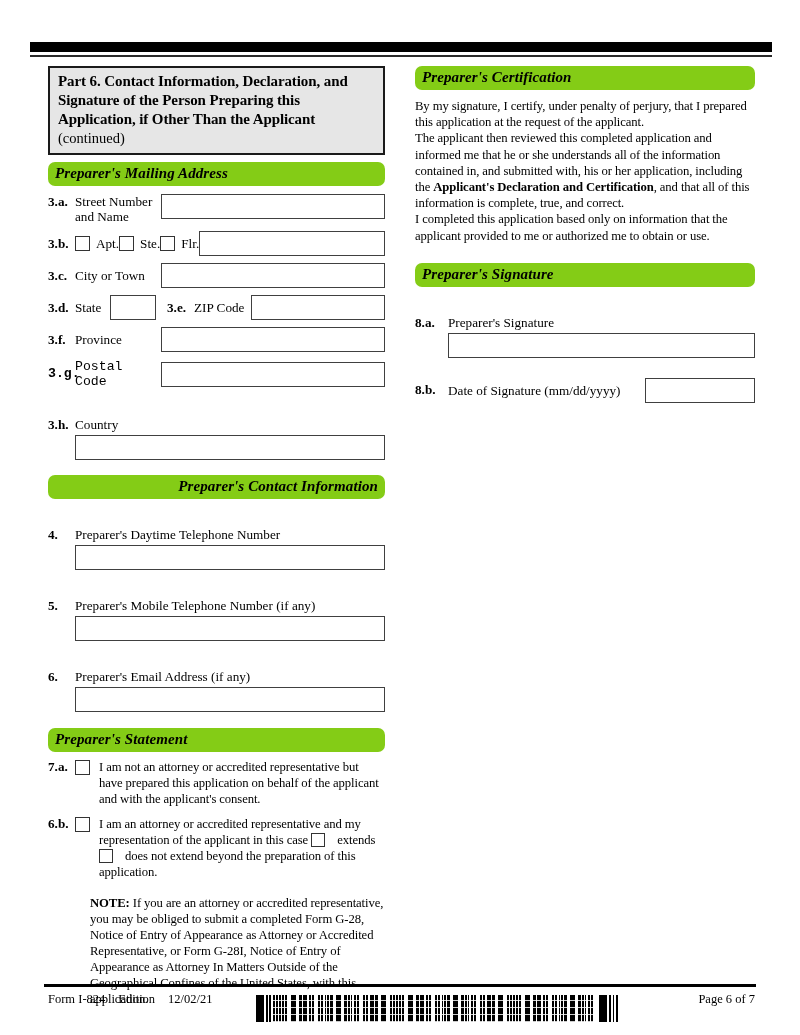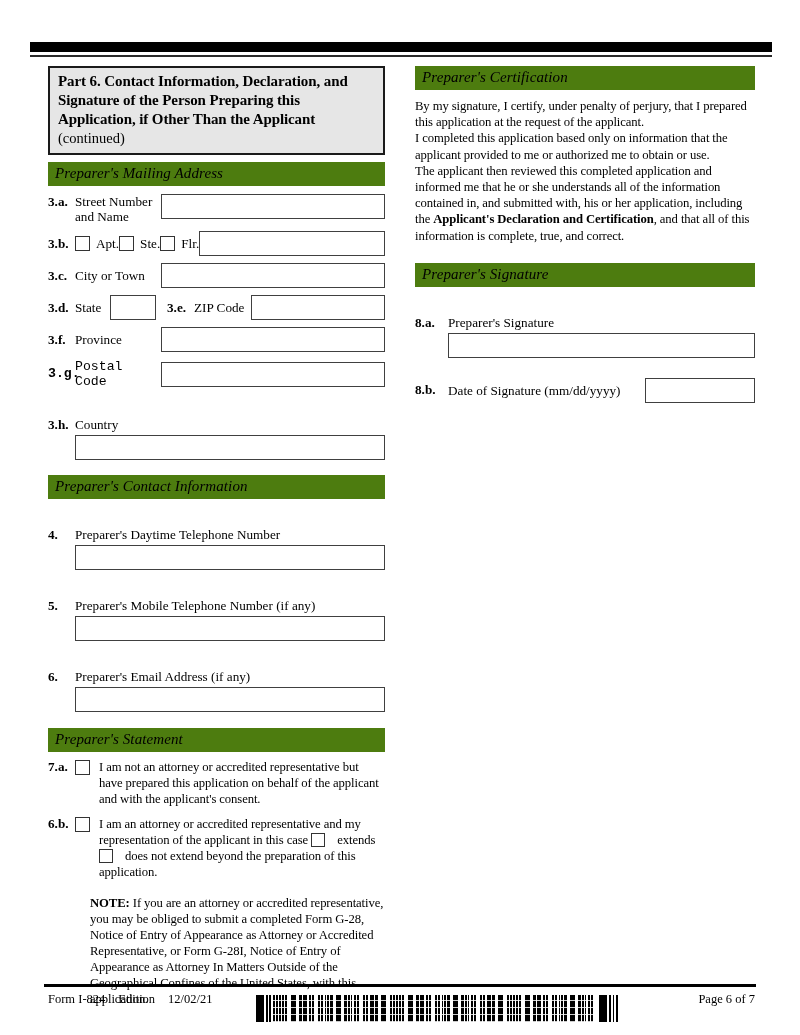--- a/index.html
+++ b/index.html
@@ -13,22 +13,22 @@
   
   .col-left  { position:absolute; left:48px;  top:66px; width:337px; }
   .col-right { position:absolute; left:415px; top:66px; width:340px; }
 
   
   .part-box { border:2px solid #1a1a1a; background:#e6e6e6; padding:4px 8px 5px 8px; margin-bottom:7px; }
   .part-title { font-weight:bold; font-size:15px; line-height:19px; letter-spacing:-0.1px; }
   .part-cont  { display:block; font-size:14.5px; line-height:19px; }
 
   
-  .sec-bar { background:#4d7c0f; font-weight:normal; font-style:italic; font-size:15px;
-             padding:3px 7px 4px 7px; margin-bottom:8px; letter-spacing:0.1px; }
+  .sec-bar { background:#84cc16; font-weight:bold; font-style:italic; font-size:15px;
+             padding:3px 7px 4px 7px; margin-bottom:8px; letter-spacing:0.1px;border-radius:7px; }
 
   
   .frow { display:flex; align-items:center; margin-bottom:7px; }
   .frow.top { align-items:flex-start; }
   .num  { font-weight:bold; font-size:13.2px; width:27px; flex-shrink:0; line-height:16px; }
   .lbl  { font-size:13.2px; line-height:15px; }
   .lbl-street { width:86px; flex-shrink:0; }
   .lbl-city   { width:86px; flex-shrink:0; }
   .lbl-state  { width:35px; flex-shrink:0; }
   .lbl-zip    { width:55px; flex-shrink:0; margin-right:2px; }
@@ -146,21 +146,21 @@
   </div>
 
   <div class="item mb-big">
     <div class="item-lbl">
       <span class="num">3.h.</span>
       <span class="lbl">Country</span>
     </div>
     <input type="text" class="box ind-input" style="">
   </div>
 
-  <div class="sec-bar" style="margin-bottom:5px;">Preparer's Contact Information</div>
+  <div class="sec-bar" style="margin-bottom:5px;text-align:right;">Preparer's Contact Information</div>
 
   <div class="item">
     <div class="item-lbl">
       <span class="num">4.</span>
       <span class="lbl">Preparer's Daytime Telephone Number</span>
     </div>
     <input type="text" class="box ind-input" style="">
   </div>
 
   <div class="item">
@@ -205,22 +205,22 @@
   </div>
 
 </div>
 
 <div class="col-right">
 
   <div class="sec-bar">Preparer's Certification</div>
 
   <div class="para">
     <div class="sent">By my signature, I certify, under penalty of perjury, that I prepared this application at the request of the applicant.</div>
+    <div class="sent"><span>The applicant then reviewed this completed application and informed me that he or she understands all of the information contained in, and submitted with, his or her application, including the </span><span class="b">Applicant's Declaration and Certification</span><span>, and that all of this information is complete, true, and correct.</span></div>
     <div class="sent">I completed this application based only on information that the applicant provided to me or authorized me to obtain or use.</div>
-    <div class="sent"><span>The applicant then reviewed this completed application and informed me that he or she understands all of the information contained in, and submitted with, his or her application, including the </span><span class="b">Applicant's Declaration and Certification</span><span>, and that all of this information is complete, true, and correct.</span></div>
   </div>
 
   <div class="sec-bar" style="margin-bottom:6px;">Preparer's Signature</div>
 
   <div class="item">
     <div class="item-lbl">
       <span class="num num-r">8.a.</span>
       <span class="lbl">Preparer's Signature</span>
     </div>
     <input type="text" class="box" style="margin-left: 33px; width: calc(100% - 33px); display: block;">

